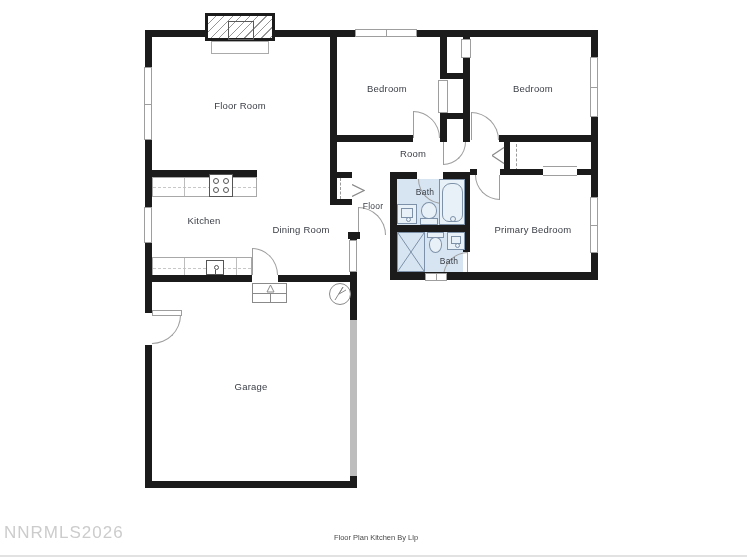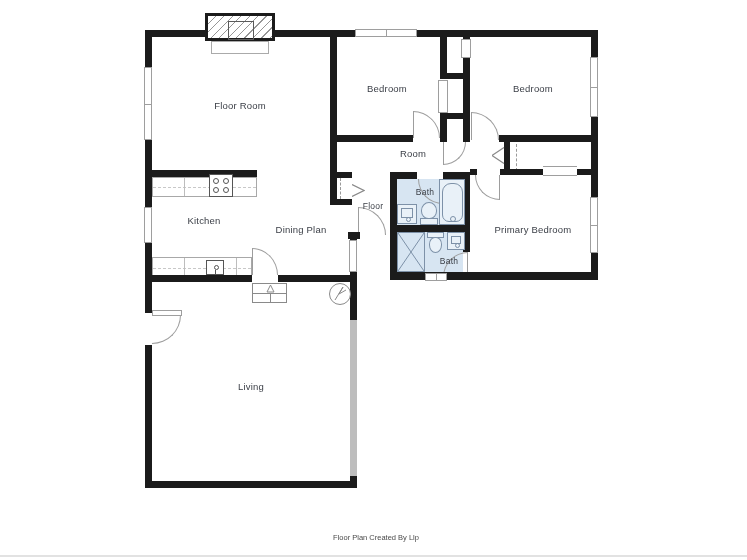--- a/index.html
+++ b/index.html
@@ -203,23 +203,24 @@
   <div class="fx" style="left:447px;top:232px;width:18px;height:18px;">
     <div style="position:absolute;left:3px;top:3px;right:3px;bottom:5px;border:1px solid #7d91a8;"></div>
     <div style="position:absolute;left:7px;bottom:1px;width:3px;height:3px;border:1px solid #7d91a8;border-radius:50%;"></div>
   </div>
 
   <div class="label" style="left:240px;top:105px;">Floor Room</div>
   <div class="label" style="left:387px;top:88px;">Bedroom</div>
   <div class="label" style="left:533px;top:88px;">Bedroom</div>
   <div class="label" style="left:413px;top:153px;">Room</div>
   <div class="label" style="left:204px;top:220px;">Kitchen</div>
-  <div class="label" style="left:301px;top:229px;">Dining Plan</div>
+  <div class="label" style="left:301px;top:229px;">Dining Room</div>
   <div class="label sm" style="left:373px;top:206px;">Floor</div>
   <div class="label sm" style="left:425px;top:192px;">Bath</div>
   <div class="label sm" style="left:449px;top:261px;">Bath</div>
   <div class="label" style="left:533px;top:229px;">Primary Bedroom</div>
-  <div class="label" style="left:251px;top:386px;">Living</div>
-
-  <div class="credit">Floor Plan Created By Llp</div>
+  <div class="label" style="left:251px;top:386px;">Garage</div>
+
+  <div class="wm">NNRMLS2026</div>
+  <div class="credit">Floor Plan Kitchen By Llp</div>
   <div class="botline"></div>
 
 </div>
 
 </body></html>

